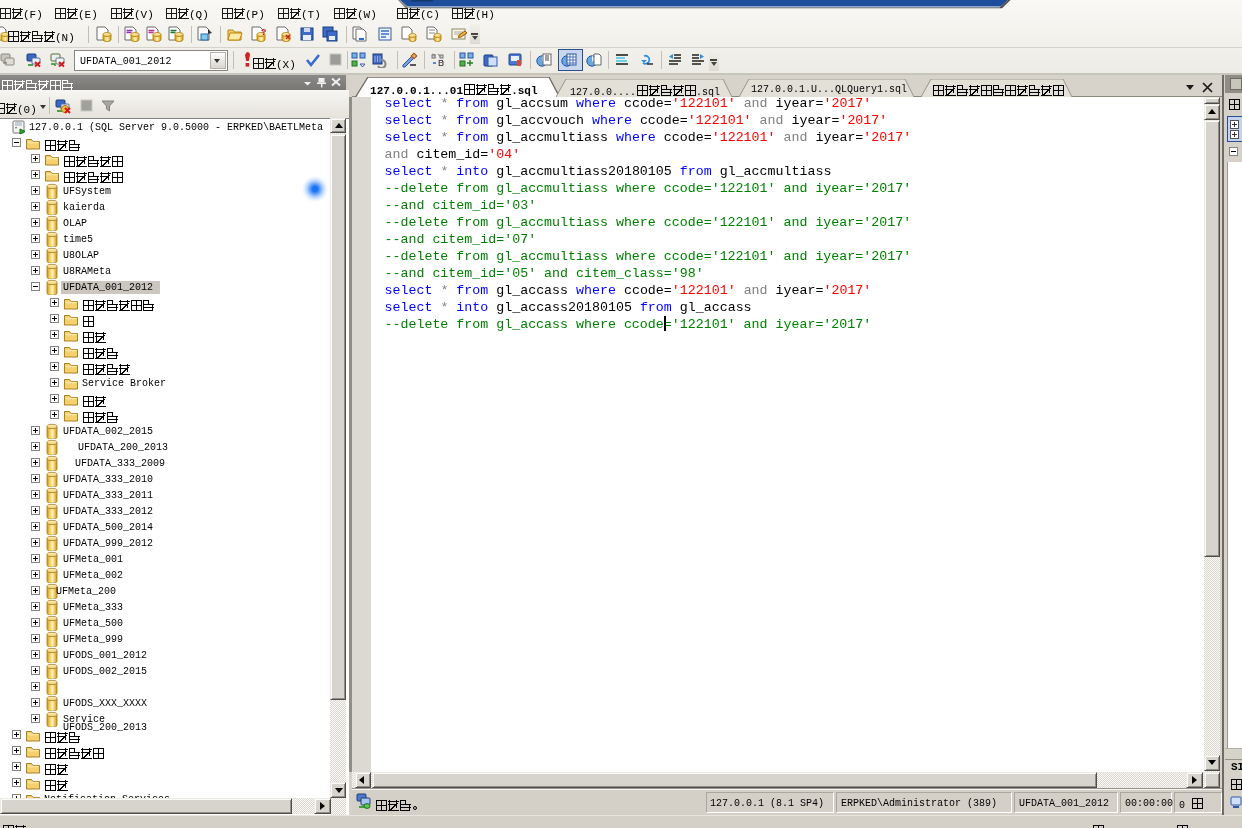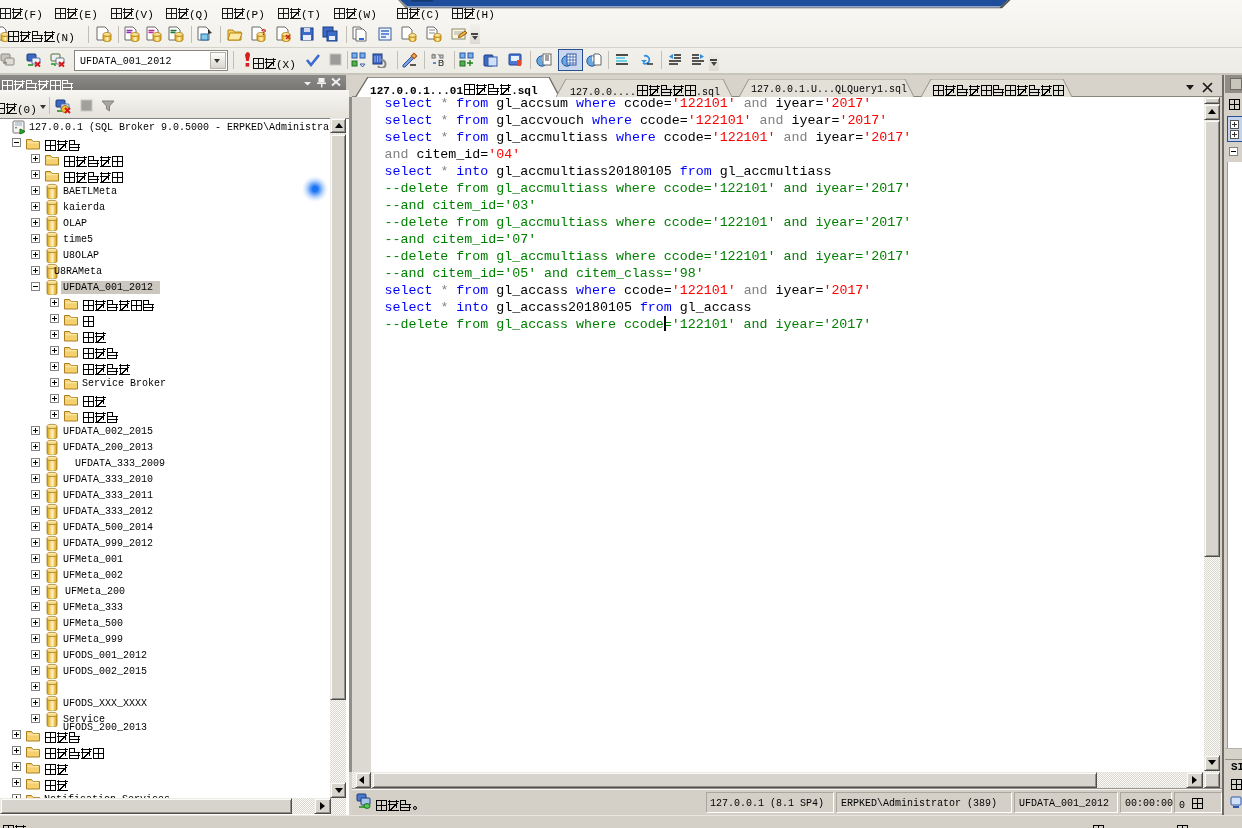--- a/index.html
+++ b/index.html
@@ -305,21 +305,21 @@
 <svg class="abs" style="left:100px;top:98px" width="16" height="16" viewBox="0 0 16 16">
     <path d="M2 3 h12 l-4.5 5 v5 l-3 -2 v-3 z" fill="#aaa79f" stroke="#84817a"></path>
   </svg>
 <div class="abs" style="left:0;top:118px;width:349px;height:697px;background:#fff;border-top:1px solid #848484"></div>
 <svg class="abs" style="left:11px;top:119px" width="16" height="16" viewBox="0 0 16 16">
     <rect x="2" y="2" width="11" height="12" rx="1" fill="#f4f4f0" stroke="#777"></rect>
     <path d="M4 4 h7 M4 6 h7" stroke="#9ab" stroke-width="1"></path>
     <rect x="4" y="8" width="2" height="1.4" fill="#888"></rect>
     <path d="M9 10 l5 2.5 -5 2.5 z" fill="#28b028" stroke="#107010"></path>
   </svg>
-<div class="abs asc" style="left:29px;top:122px;white-space:nowrap">127.0.0.1 (SQL Broker 9.0.5000 - ERPKED\Administra</div>
+<div class="abs asc" style="left:29px;top:122px;white-space:nowrap">127.0.0.1 (SQL Server 9.0.5000 - ERPKED\BAETLMeta</div>
 <svg class="abs" style="left:12px;top:138px" width="9" height="9">
     <rect x="0.5" y="0.5" width="8" height="8" fill="#fff" stroke="#848484"></rect>
     <path d="M2 4.5 h5" stroke="#000"></path>
   </svg>
 <svg class="abs" style="left:25px;top:135px" width="16" height="16" viewBox="0 0 16 16">
     <path d="M1.5 4.5 h5 l1.5 2 H14.5 v7.5 H1.5 z" fill="#f5d06e" stroke="#ab7e20" stroke-width="1"></path>
     <path d="M2.5 7.5 h11" stroke="#fce9a9" stroke-width="1.5"></path>
   </svg>
 <div class="abs" style="left:44px;top:137px;color:#000"><i class="z"></i><i class="z"></i><i class="z"></i></div>
 <svg class="abs" style="left:31px;top:154px" width="9" height="9">
@@ -341,21 +341,21 @@
   </svg>
 <div class="abs" style="left:63px;top:169px;color:#000"><i class="z"></i><i class="z"></i><i class="z"></i><i class="z"></i><i class="z"></i></div>
 <svg class="abs" style="left:31px;top:186px" width="9" height="9">
     <rect x="0.5" y="0.5" width="8" height="8" fill="#fff" stroke="#848484"></rect>
     <path d="M2 4.5 h5 M4.5 2 v5" stroke="#000"></path>
   </svg>
 <svg class="abs" style="left:44px;top:183px" width="16" height="16" viewBox="0 0 16 16">
     <path d="M3 3.5 v10.5 a5 2.2 0 0 0 10 0 v-10.5" fill="url(#gold)" stroke="#a67a14" stroke-width=".8"></path>
     <ellipse cx="8" cy="3.5" rx="5" ry="2.2" fill="url(#goldtop)" stroke="#a67a14" stroke-width=".8"></ellipse>
   </svg>
-<div class="abs asc" style="left:63px;top:186px;white-space:nowrap">BAETLMeta</div>
+<div class="abs asc" style="left:63px;top:186px;white-space:nowrap">UFSystem</div>
 <svg class="abs" style="left:31px;top:202px" width="9" height="9">
     <rect x="0.5" y="0.5" width="8" height="8" fill="#fff" stroke="#848484"></rect>
     <path d="M2 4.5 h5 M4.5 2 v5" stroke="#000"></path>
   </svg>
 <svg class="abs" style="left:44px;top:199px" width="16" height="16" viewBox="0 0 16 16">
     <path d="M3 3.5 v10.5 a5 2.2 0 0 0 10 0 v-10.5" fill="url(#gold)" stroke="#a67a14" stroke-width=".8"></path>
     <ellipse cx="8" cy="3.5" rx="5" ry="2.2" fill="url(#goldtop)" stroke="#a67a14" stroke-width=".8"></ellipse>
   </svg>
 <div class="abs asc" style="left:63px;top:202px;white-space:nowrap">kaierda</div>
 <svg class="abs" style="left:31px;top:218px" width="9" height="9">
@@ -386,21 +386,21 @@
   </svg>
 <div class="abs asc" style="left:63px;top:250px;white-space:nowrap">U8OLAP</div>
 <svg class="abs" style="left:31px;top:266px" width="9" height="9">
     <rect x="0.5" y="0.5" width="8" height="8" fill="#fff" stroke="#848484"></rect>
     <path d="M2 4.5 h5 M4.5 2 v5" stroke="#000"></path>
   </svg>
 <svg class="abs" style="left:44px;top:263px" width="16" height="16" viewBox="0 0 16 16">
     <path d="M3 3.5 v10.5 a5 2.2 0 0 0 10 0 v-10.5" fill="url(#gold)" stroke="#a67a14" stroke-width=".8"></path>
     <ellipse cx="8" cy="3.5" rx="5" ry="2.2" fill="url(#goldtop)" stroke="#a67a14" stroke-width=".8"></ellipse>
   </svg>
-<div class="abs asc" style="left:54px;top:266px;white-space:nowrap">U8RAMeta</div>
+<div class="abs asc" style="left:63px;top:266px;white-space:nowrap">U8RAMeta</div>
 <svg class="abs" style="left:31px;top:282px" width="9" height="9">
     <rect x="0.5" y="0.5" width="8" height="8" fill="#fff" stroke="#848484"></rect>
     <path d="M2 4.5 h5" stroke="#000"></path>
   </svg>
 <svg class="abs" style="left:44px;top:279px" width="16" height="16" viewBox="0 0 16 16">
     <path d="M3 3.5 v10.5 a5 2.2 0 0 0 10 0 v-10.5" fill="url(#gold)" stroke="#a67a14" stroke-width=".8"></path>
     <ellipse cx="8" cy="3.5" rx="5" ry="2.2" fill="url(#goldtop)" stroke="#a67a14" stroke-width=".8"></ellipse>
   </svg>
 <div class="abs" style="left:61px;top:280.5px;width:99px;height:13px;background:#cbc7bf"></div>
 <div class="abs asc" style="left:63px;top:282px;white-space:nowrap">UFDATA_001_2012</div>
@@ -486,21 +486,21 @@
   </svg>
 <div class="abs asc" style="left:63px;top:426px;white-space:nowrap">UFDATA_002_2015</div>
 <svg class="abs" style="left:31px;top:442px" width="9" height="9">
     <rect x="0.5" y="0.5" width="8" height="8" fill="#fff" stroke="#848484"></rect>
     <path d="M2 4.5 h5 M4.5 2 v5" stroke="#000"></path>
   </svg>
 <svg class="abs" style="left:44px;top:439px" width="16" height="16" viewBox="0 0 16 16">
     <path d="M3 3.5 v10.5 a5 2.2 0 0 0 10 0 v-10.5" fill="url(#gold)" stroke="#a67a14" stroke-width=".8"></path>
     <ellipse cx="8" cy="3.5" rx="5" ry="2.2" fill="url(#goldtop)" stroke="#a67a14" stroke-width=".8"></ellipse>
   </svg>
-<div class="abs asc" style="left:63px;top:442px;white-space:nowrap">UFDATA_200_2013</div>
+<div class="abs asc" style="left:78px;top:442px;white-space:nowrap">UFDATA_200_2013</div>
 <svg class="abs" style="left:31px;top:458px" width="9" height="9">
     <rect x="0.5" y="0.5" width="8" height="8" fill="#fff" stroke="#848484"></rect>
     <path d="M2 4.5 h5 M4.5 2 v5" stroke="#000"></path>
   </svg>
 <svg class="abs" style="left:44px;top:455px" width="16" height="16" viewBox="0 0 16 16">
     <path d="M3 3.5 v10.5 a5 2.2 0 0 0 10 0 v-10.5" fill="url(#gold)" stroke="#a67a14" stroke-width=".8"></path>
     <ellipse cx="8" cy="3.5" rx="5" ry="2.2" fill="url(#goldtop)" stroke="#a67a14" stroke-width=".8"></ellipse>
   </svg>
 <div class="abs asc" style="left:75px;top:458px;white-space:nowrap">UFDATA_333_2009</div>
 <svg class="abs" style="left:31px;top:474px" width="9" height="9">
@@ -567,21 +567,21 @@
   </svg>
 <div class="abs asc" style="left:63px;top:570px;white-space:nowrap">UFMeta_002</div>
 <svg class="abs" style="left:31px;top:586px" width="9" height="9">
     <rect x="0.5" y="0.5" width="8" height="8" fill="#fff" stroke="#848484"></rect>
     <path d="M2 4.5 h5 M4.5 2 v5" stroke="#000"></path>
   </svg>
 <svg class="abs" style="left:44px;top:583px" width="16" height="16" viewBox="0 0 16 16">
     <path d="M3 3.5 v10.5 a5 2.2 0 0 0 10 0 v-10.5" fill="url(#gold)" stroke="#a67a14" stroke-width=".8"></path>
     <ellipse cx="8" cy="3.5" rx="5" ry="2.2" fill="url(#goldtop)" stroke="#a67a14" stroke-width=".8"></ellipse>
   </svg>
-<div class="abs asc" style="left:65px;top:586px;white-space:nowrap">UFMeta_200</div>
+<div class="abs asc" style="left:56px;top:586px;white-space:nowrap">UFMeta_200</div>
 <svg class="abs" style="left:31px;top:602px" width="9" height="9">
     <rect x="0.5" y="0.5" width="8" height="8" fill="#fff" stroke="#848484"></rect>
     <path d="M2 4.5 h5 M4.5 2 v5" stroke="#000"></path>
   </svg>
 <svg class="abs" style="left:44px;top:599px" width="16" height="16" viewBox="0 0 16 16">
     <path d="M3 3.5 v10.5 a5 2.2 0 0 0 10 0 v-10.5" fill="url(#gold)" stroke="#a67a14" stroke-width=".8"></path>
     <ellipse cx="8" cy="3.5" rx="5" ry="2.2" fill="url(#goldtop)" stroke="#a67a14" stroke-width=".8"></ellipse>
   </svg>
 <div class="abs asc" style="left:63px;top:602px;white-space:nowrap">UFMeta_333</div>
 <svg class="abs" style="left:31px;top:618px" width="9" height="9">

